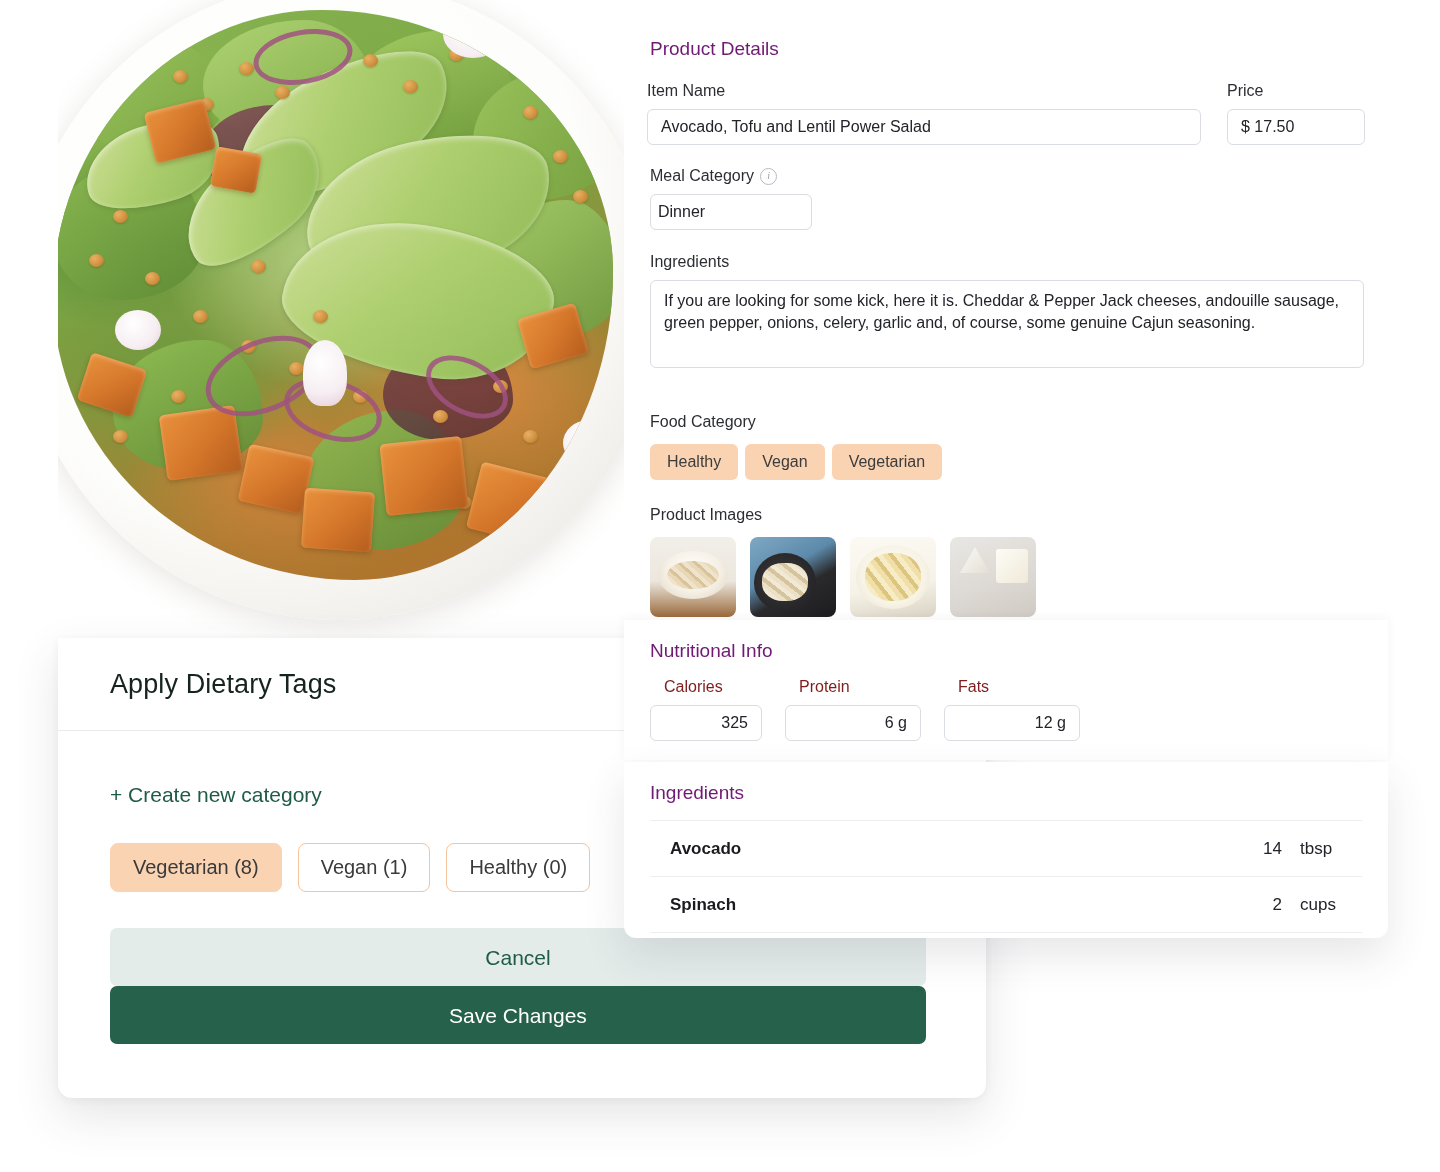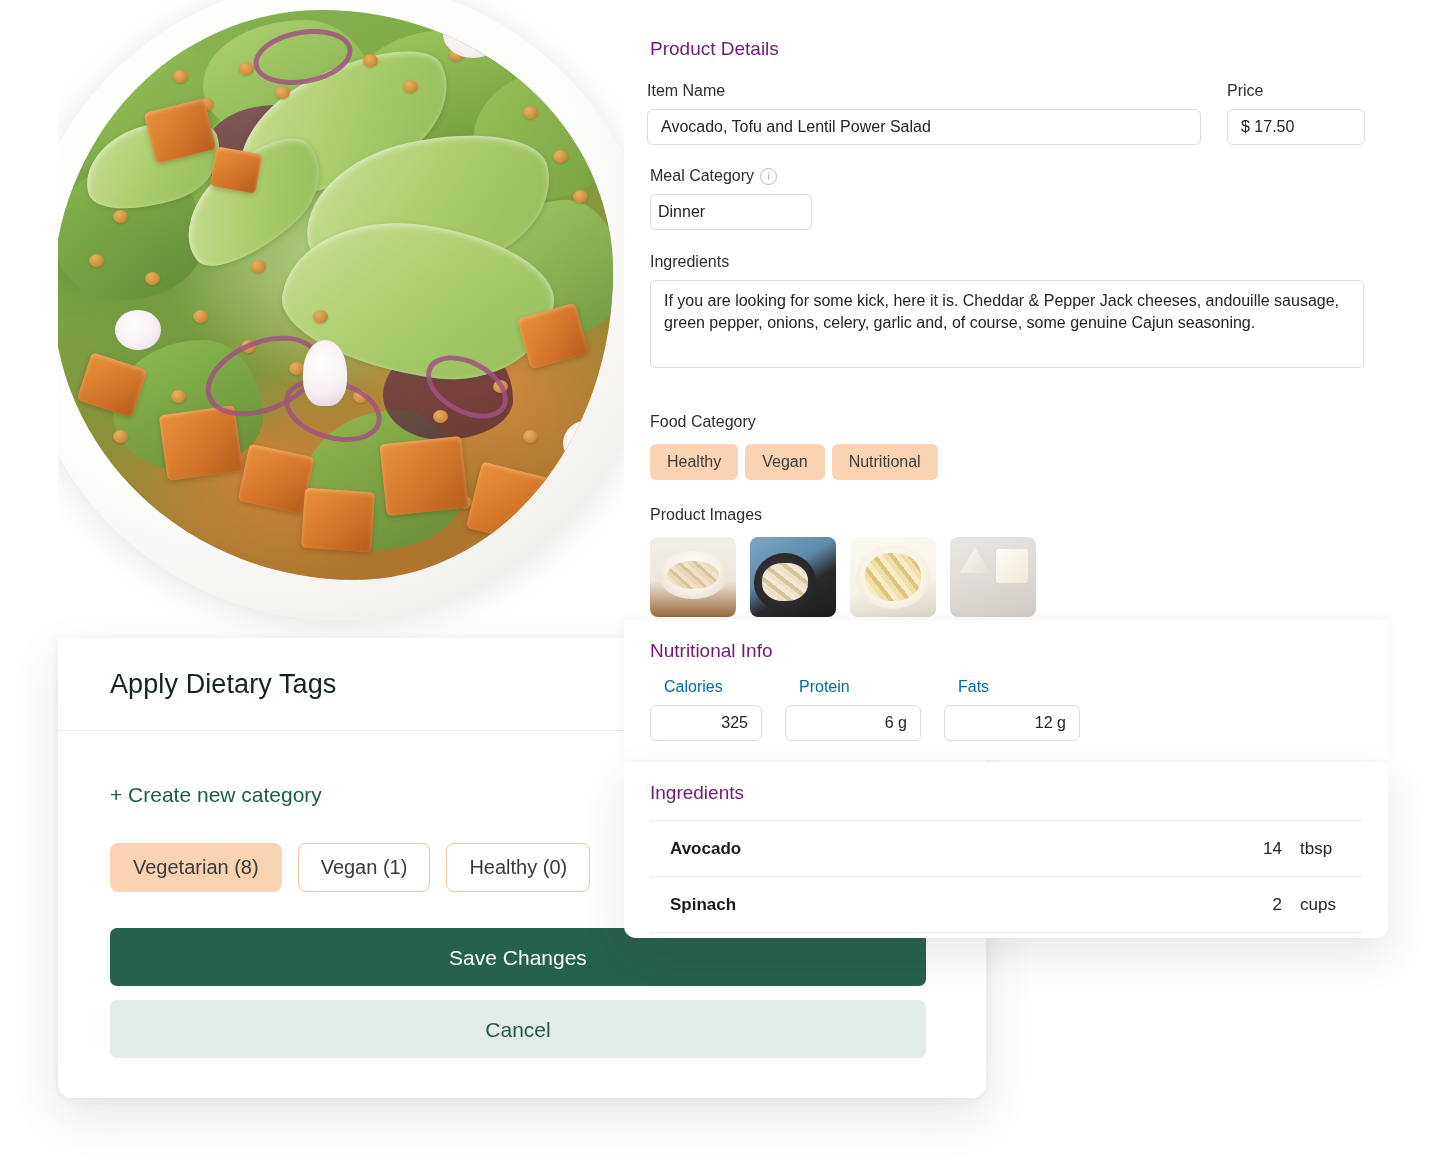--- a/index.html
+++ b/index.html
@@ -314,21 +314,21 @@
     left: 624px;
     top: 620px;
     width: 764px;
     height: 140px;
     background: #ffffff;
     box-shadow: 0 -2px 10px rgba(60,60,70,0.05);
     z-index: 4;
   }
   .nutri-pad { padding: 20px 26px 0 26px; }
   .nutri-row { display: flex; gap: 23px; margin-top: 16px; }
-  .nf-label { font-size: 16px; color: #0369a1; margin-bottom: 9px; padding-left: 14px; }
+  .nf-label { font-size: 16px; color: #7f1d1d; margin-bottom: 9px; padding-left: 14px; }
   .nf .inp {
     width: 136px;
     text-align: right;
   }
   .nf.c .inp { width: 112px; }
 
   
   .ingr-card {
     position: absolute;
     left: 624px;
@@ -436,22 +436,22 @@
   <div class="left-card-head">
     <div class="left-title">Apply Dietary Tags</div>
   </div>
   <div class="left-card-body">
     <div class="create-link">+ Create new category</div>
     <div class="chips-row">
       <div class="chip filled">Vegetarian (8)</div>
       <div class="chip outline">Vegan (1)</div>
       <div class="chip outline">Healthy (0)</div>
     </div>
+    <button class="btn btn-secondary">Cancel</button>
     <button class="btn btn-primary">Save Changes</button>
-    <button class="btn btn-secondary">Cancel</button>
   </div>
 </div>
 
 <div class="right-card">
   <div class="rc-pad">
     <div class="section-title">Product Details</div>
 
     <div class="row-name-price">
       <div class="f-name">
         <div class="field-label">Item Name</div>
@@ -474,21 +474,21 @@
     <div class="f-desc">
       <div class="field-label">Ingredients</div>
       <textarea class="ta" style="">If you are looking for some kick, here it is. Cheddar &amp; Pepper Jack cheeses, andouille sausage, green pepper, onions, celery, garlic and, of course, some genuine Cajun seasoning.</textarea>
     </div>
 
     <div class="food-cat">
       <div class="field-label">Food Category</div>
       <div class="food-tags">
         <div class="ftag">Healthy</div>
         <div class="ftag">Vegan</div>
-        <div class="ftag">Nutritional</div>
+        <div class="ftag">Vegetarian</div>
       </div>
     </div>
 
     <div class="prod-imgs">
       <div class="field-label">Product Images</div>
       <div class="thumbs">
         <div class="thumb t1"></div>
         <div class="thumb t2"></div>
         <div class="thumb t3"></div>
         <div class="thumb t4"></div>

